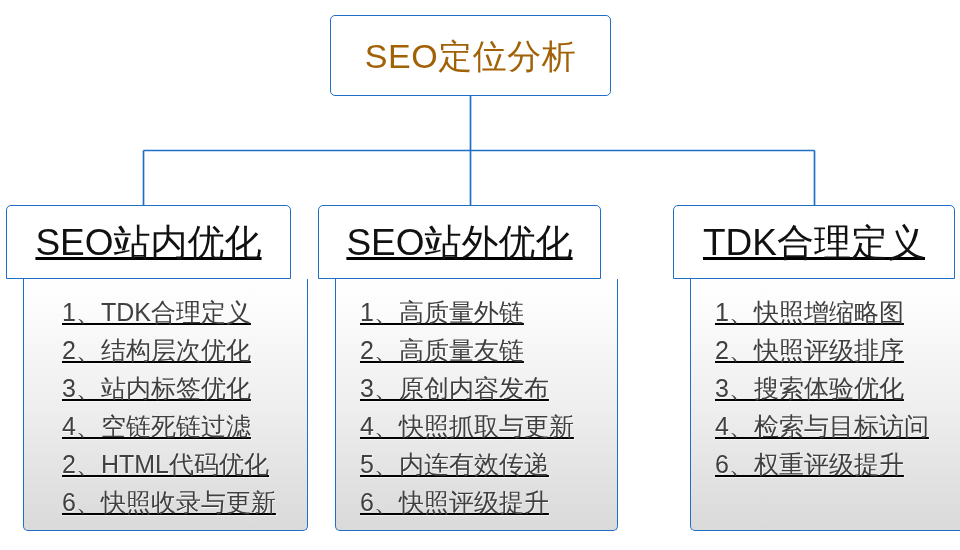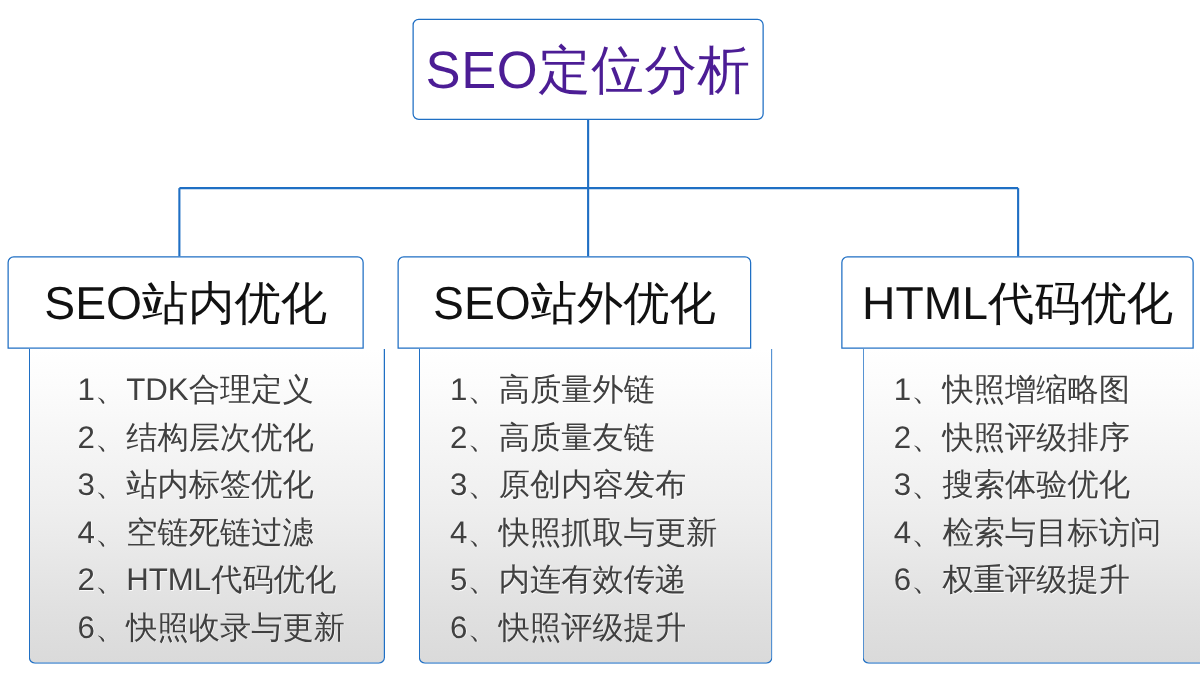--- a/index.html
+++ b/index.html
@@ -39,32 +39,33 @@
     height: 81px;
     box-sizing: border-box;
     border: 1.6px solid #1f6fc4;
     border-radius: 5px;
     background: #ffffff;
     display: flex;
     align-items: center;
     justify-content: center;
   }
   .root-title {
-    font-size: 42px;
-    color: #4c1d95;
+    font-size: 34px;
+    color: #a16207;
     letter-spacing: 0.5px;
     line-height: 1;
     white-space: nowrap;
   }
 
   
   .branch {
     position: absolute;
     top: 205px;
     height: 326px;
+    text-decoration: underline;
   }
   .branch-col-0 { left: 6px;   width: 285px; }
   .branch-col-1 { left: 318px; width: 283px; }
   .branch-col-2 { left: 673px; width: 282px; }
 
   .branch-header {
     box-sizing: border-box;
     width: 100%;
     height: 74px;
     border: 1.6px solid #1f6fc4;
@@ -164,21 +165,21 @@
         <li class="branch-list-item">3、原创内容发布</li>
         <li class="branch-list-item">4、快照抓取与更新</li>
         <li class="branch-list-item">5、内连有效传递</li>
         <li class="branch-list-item">6、快照评级提升</li>
       </ul>
     </div>
   </div>
 
   <div class="branch branch-col-2">
     <div class="branch-header">
-      <span class="branch-header-label">HTML代码优化</span>
+      <span class="branch-header-label">TDK合理定义</span>
     </div>
     <div class="branch-body">
       <ul class="branch-list">
         <li class="branch-list-item">1、快照增缩略图</li>
         <li class="branch-list-item">2、快照评级排序</li>
         <li class="branch-list-item">3、搜索体验优化</li>
         <li class="branch-list-item">4、检索与目标访问</li>
         <li class="branch-list-item">6、权重评级提升</li>
       </ul>
     </div>

